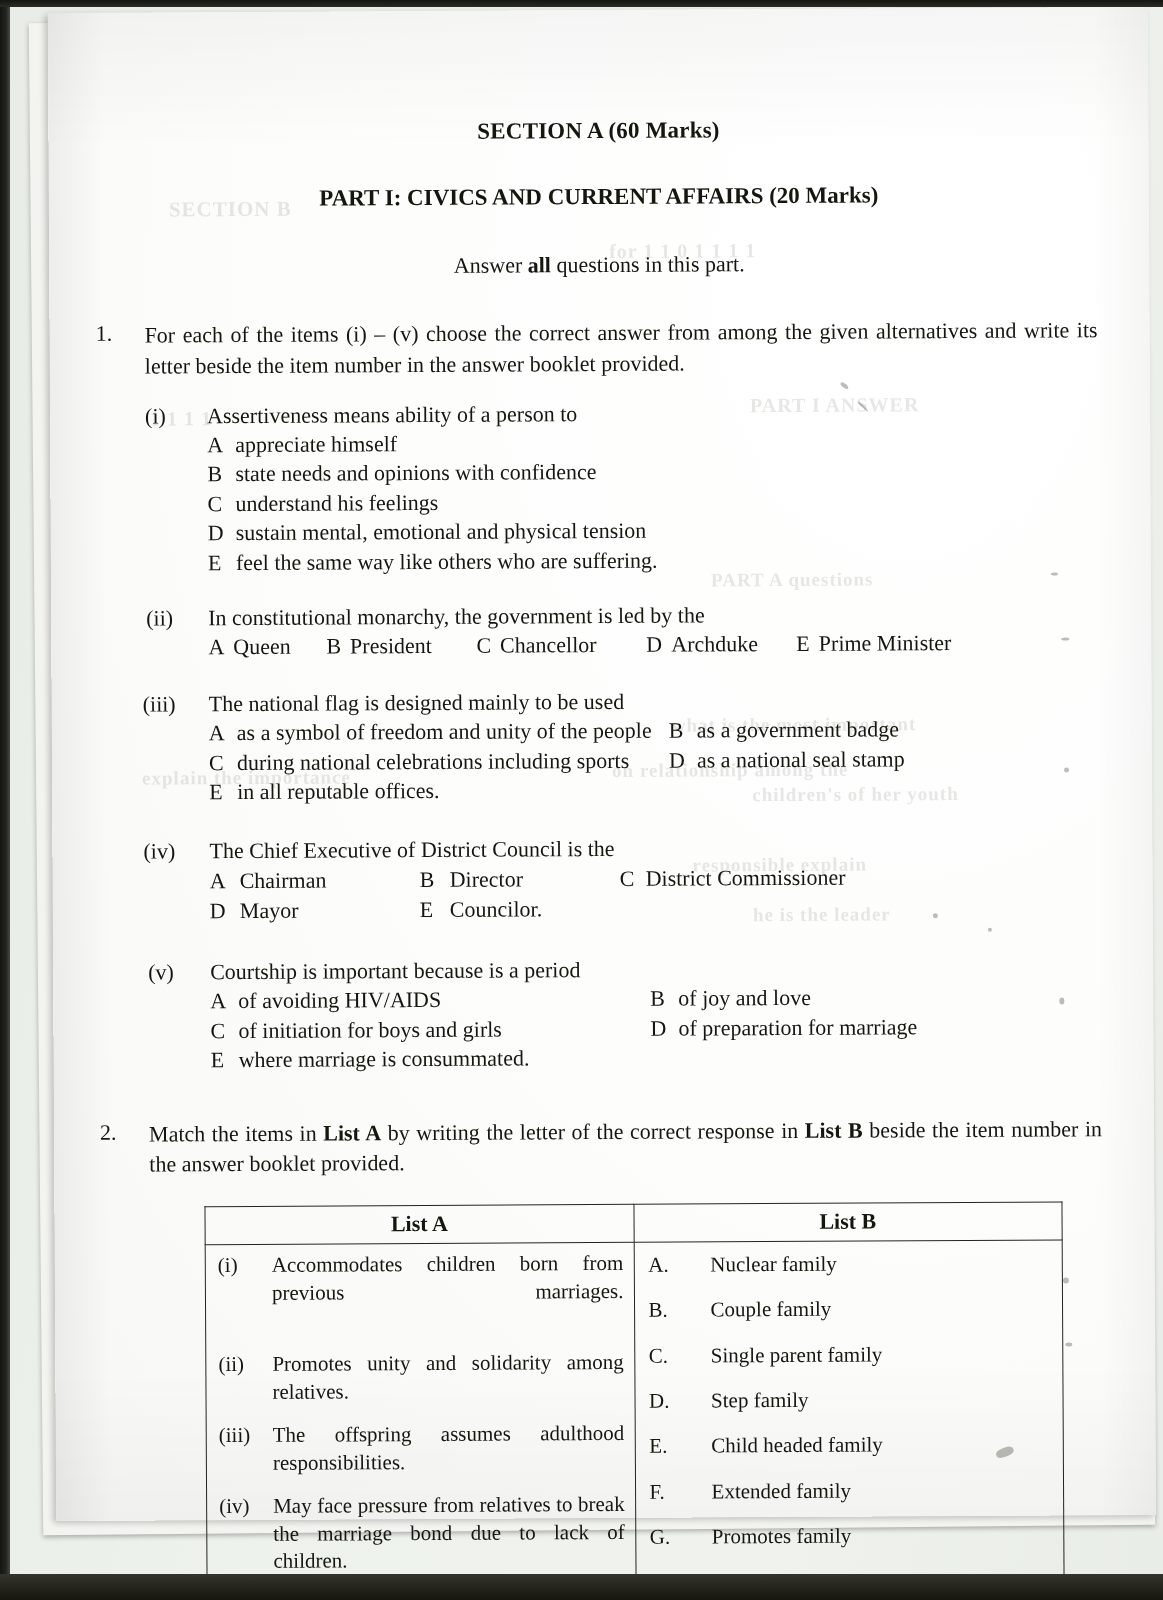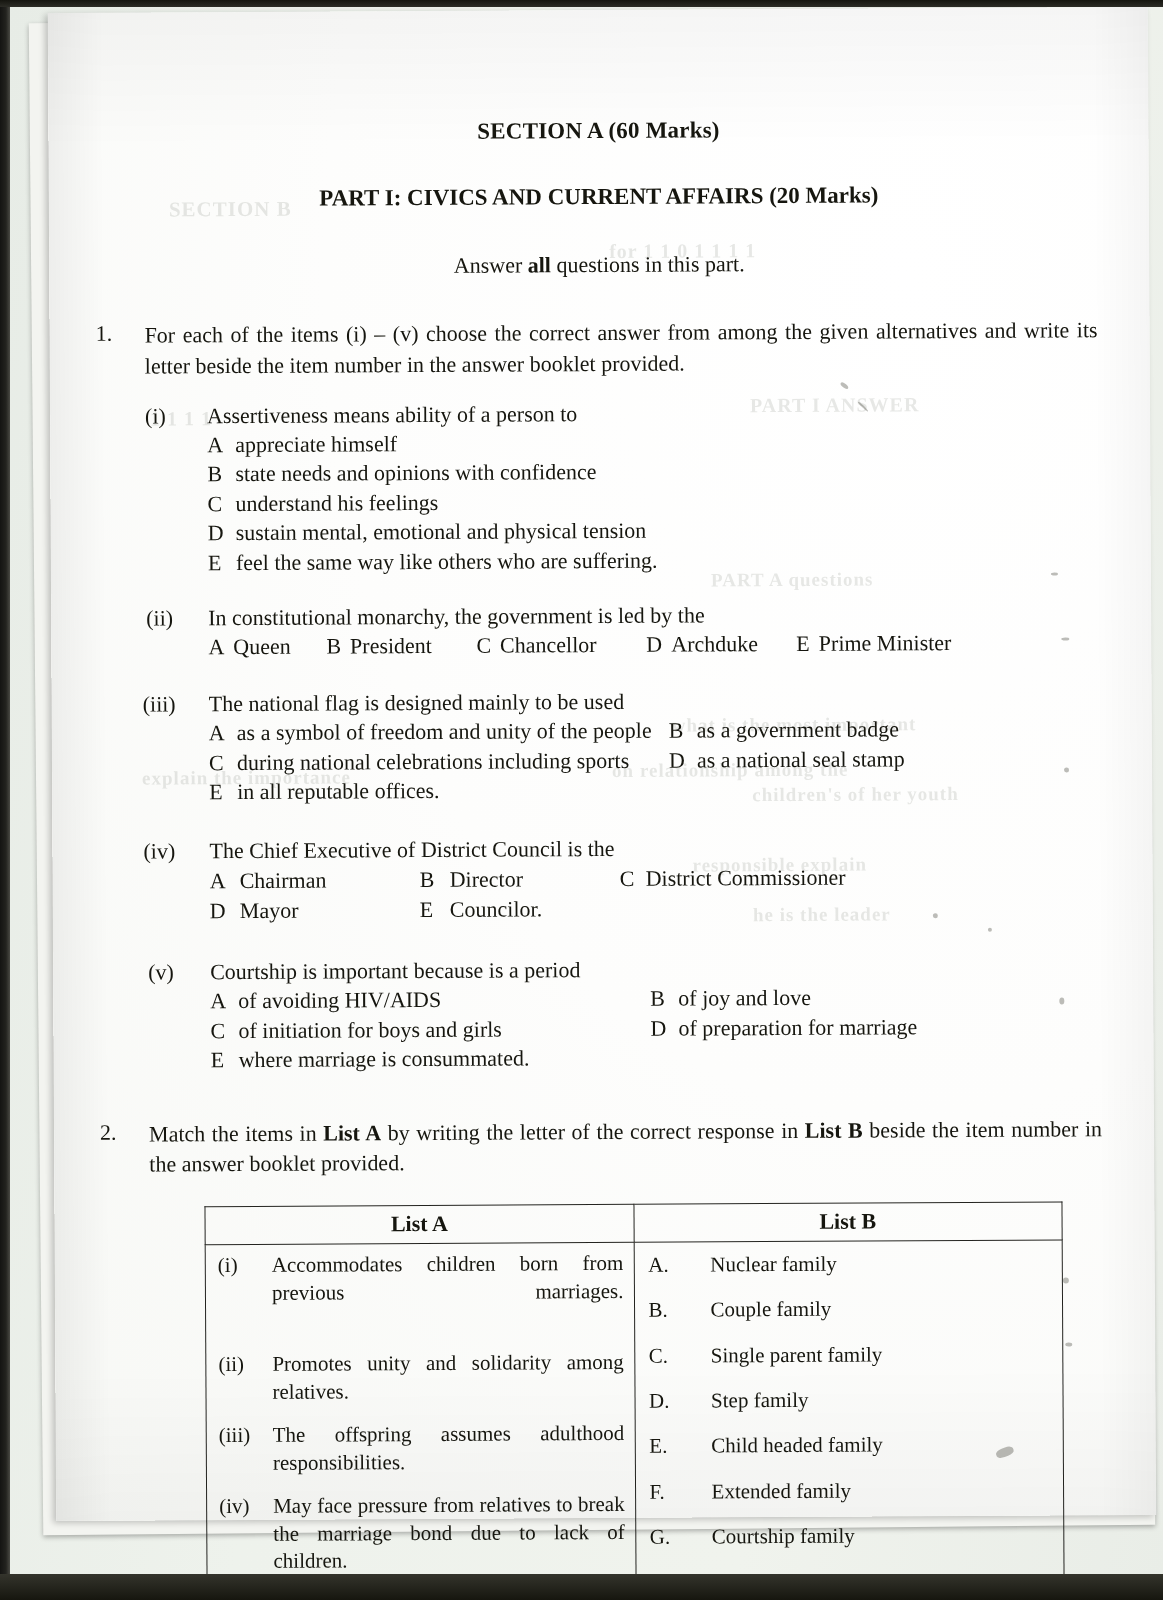--- a/index.html
+++ b/index.html
@@ -388,21 +388,21 @@
                   </div>
                 </td>
                 <td class="colB">
                   <div class="lb-list">
                     <div class="lb-row"><span class="LL">A.</span><span>Nuclear family</span></div>
                     <div class="lb-row"><span class="LL">B.</span><span>Couple family</span></div>
                     <div class="lb-row"><span class="LL">C.</span><span>Single parent family</span></div>
                     <div class="lb-row"><span class="LL">D.</span><span>Step family</span></div>
                     <div class="lb-row"><span class="LL">E.</span><span>Child headed family</span></div>
                     <div class="lb-row"><span class="LL">F.</span><span>Extended family</span></div>
-                    <div class="lb-row"><span class="LL">G.</span><span>Courtship family</span></div>
+                    <div class="lb-row"><span class="LL">G.</span><span>Promotes family</span></div>
                   </div>
                 </td>
               </tr>
             </tbody>
           </table>
         </div>
 
       </div>
     </div>
     <div id="grain"></div>

